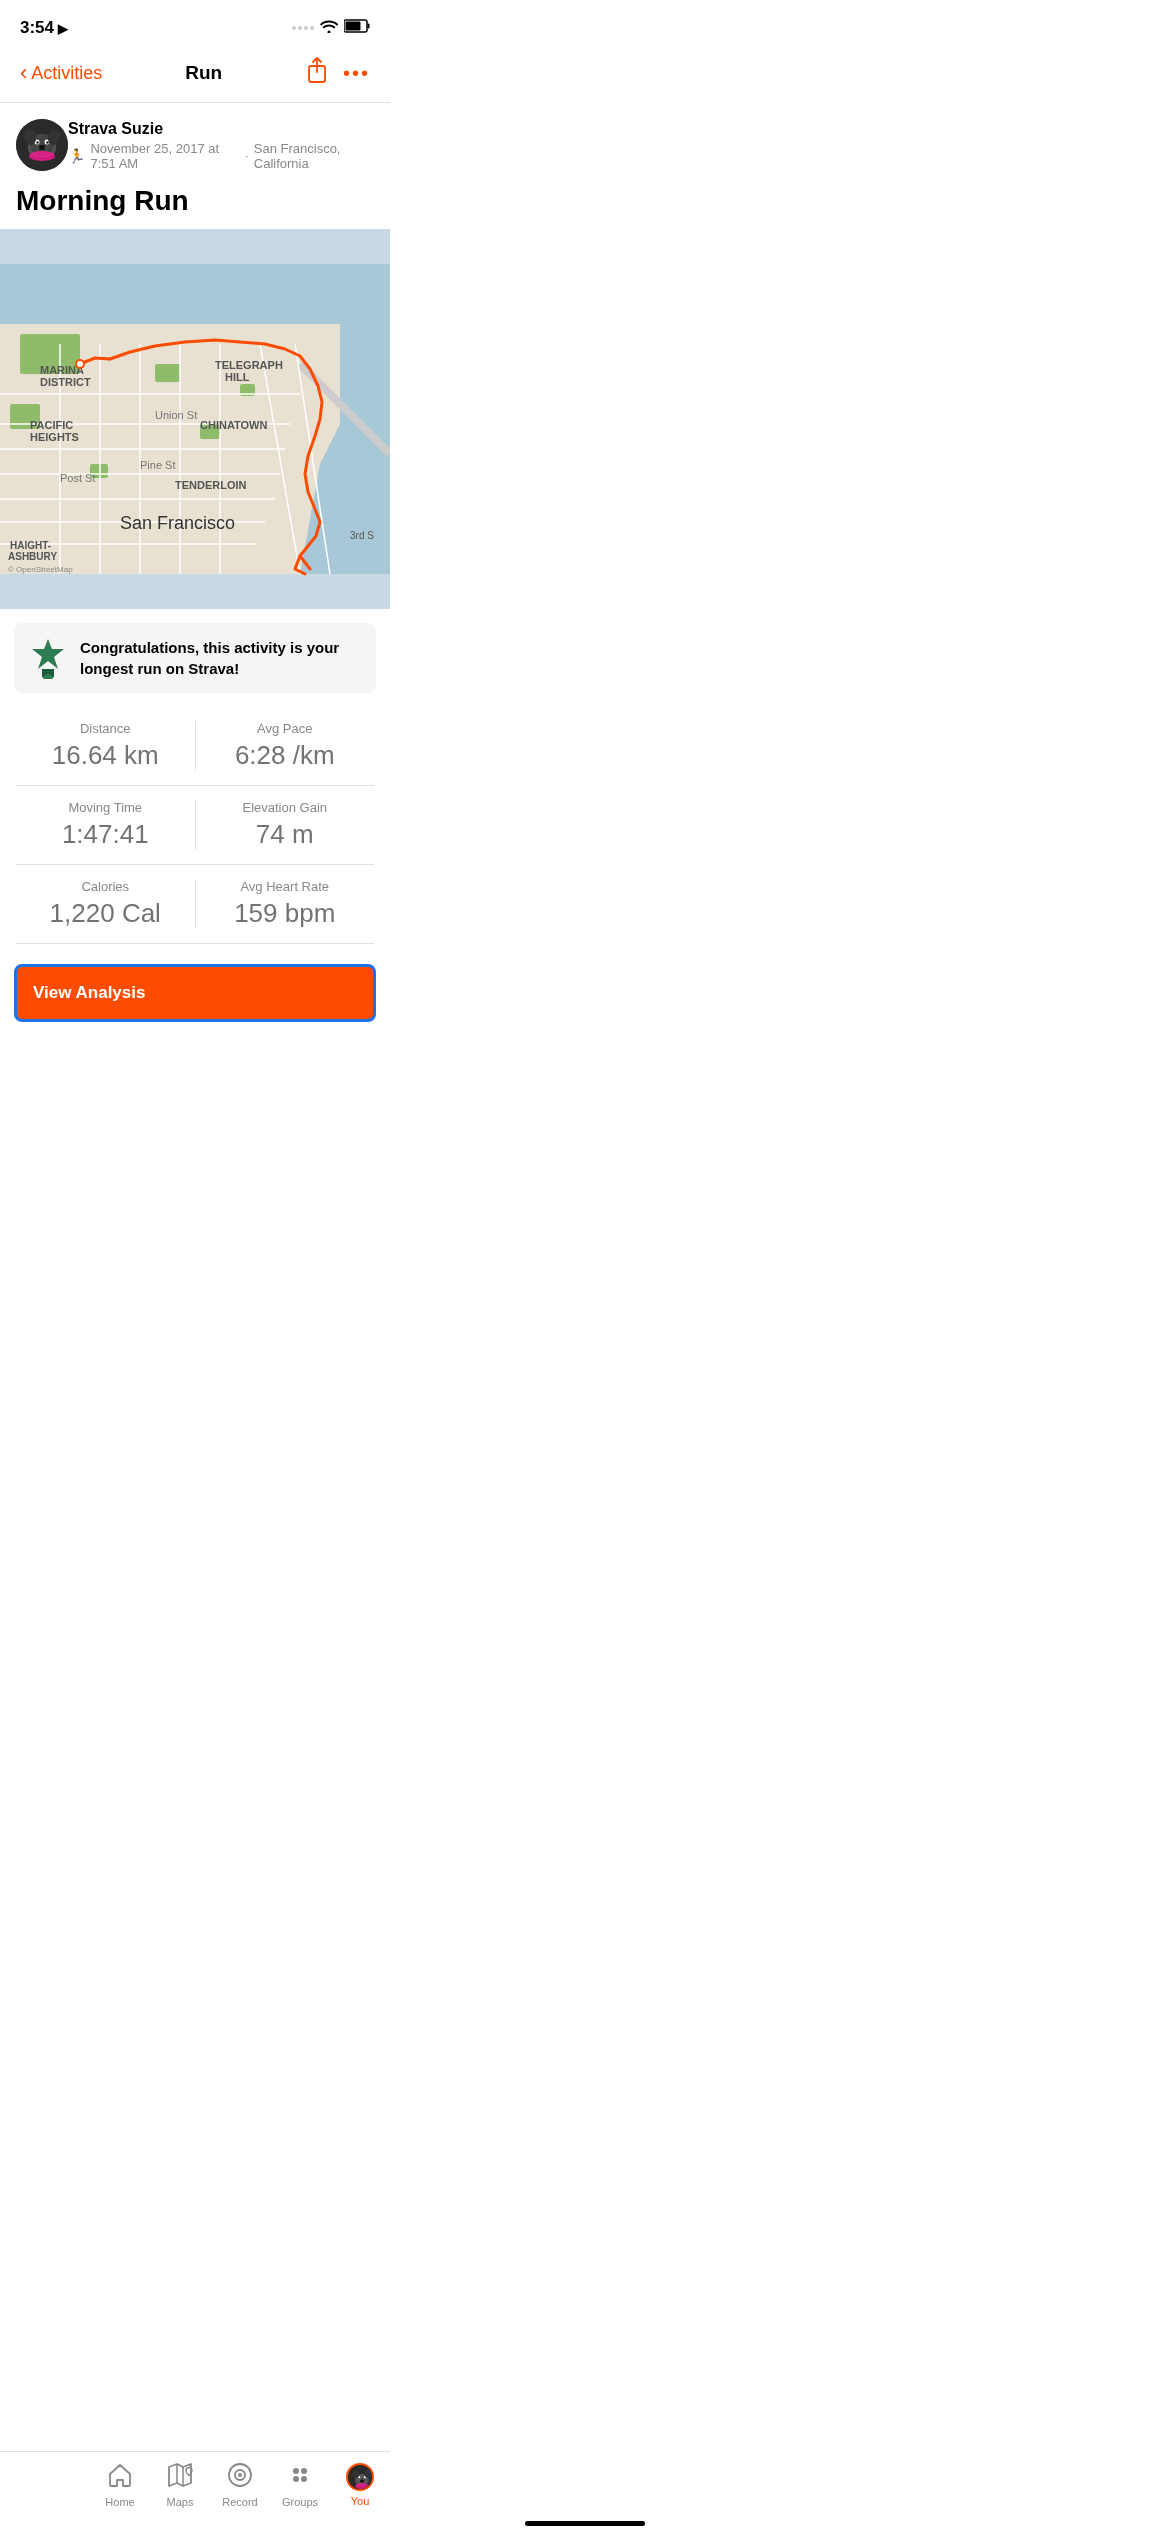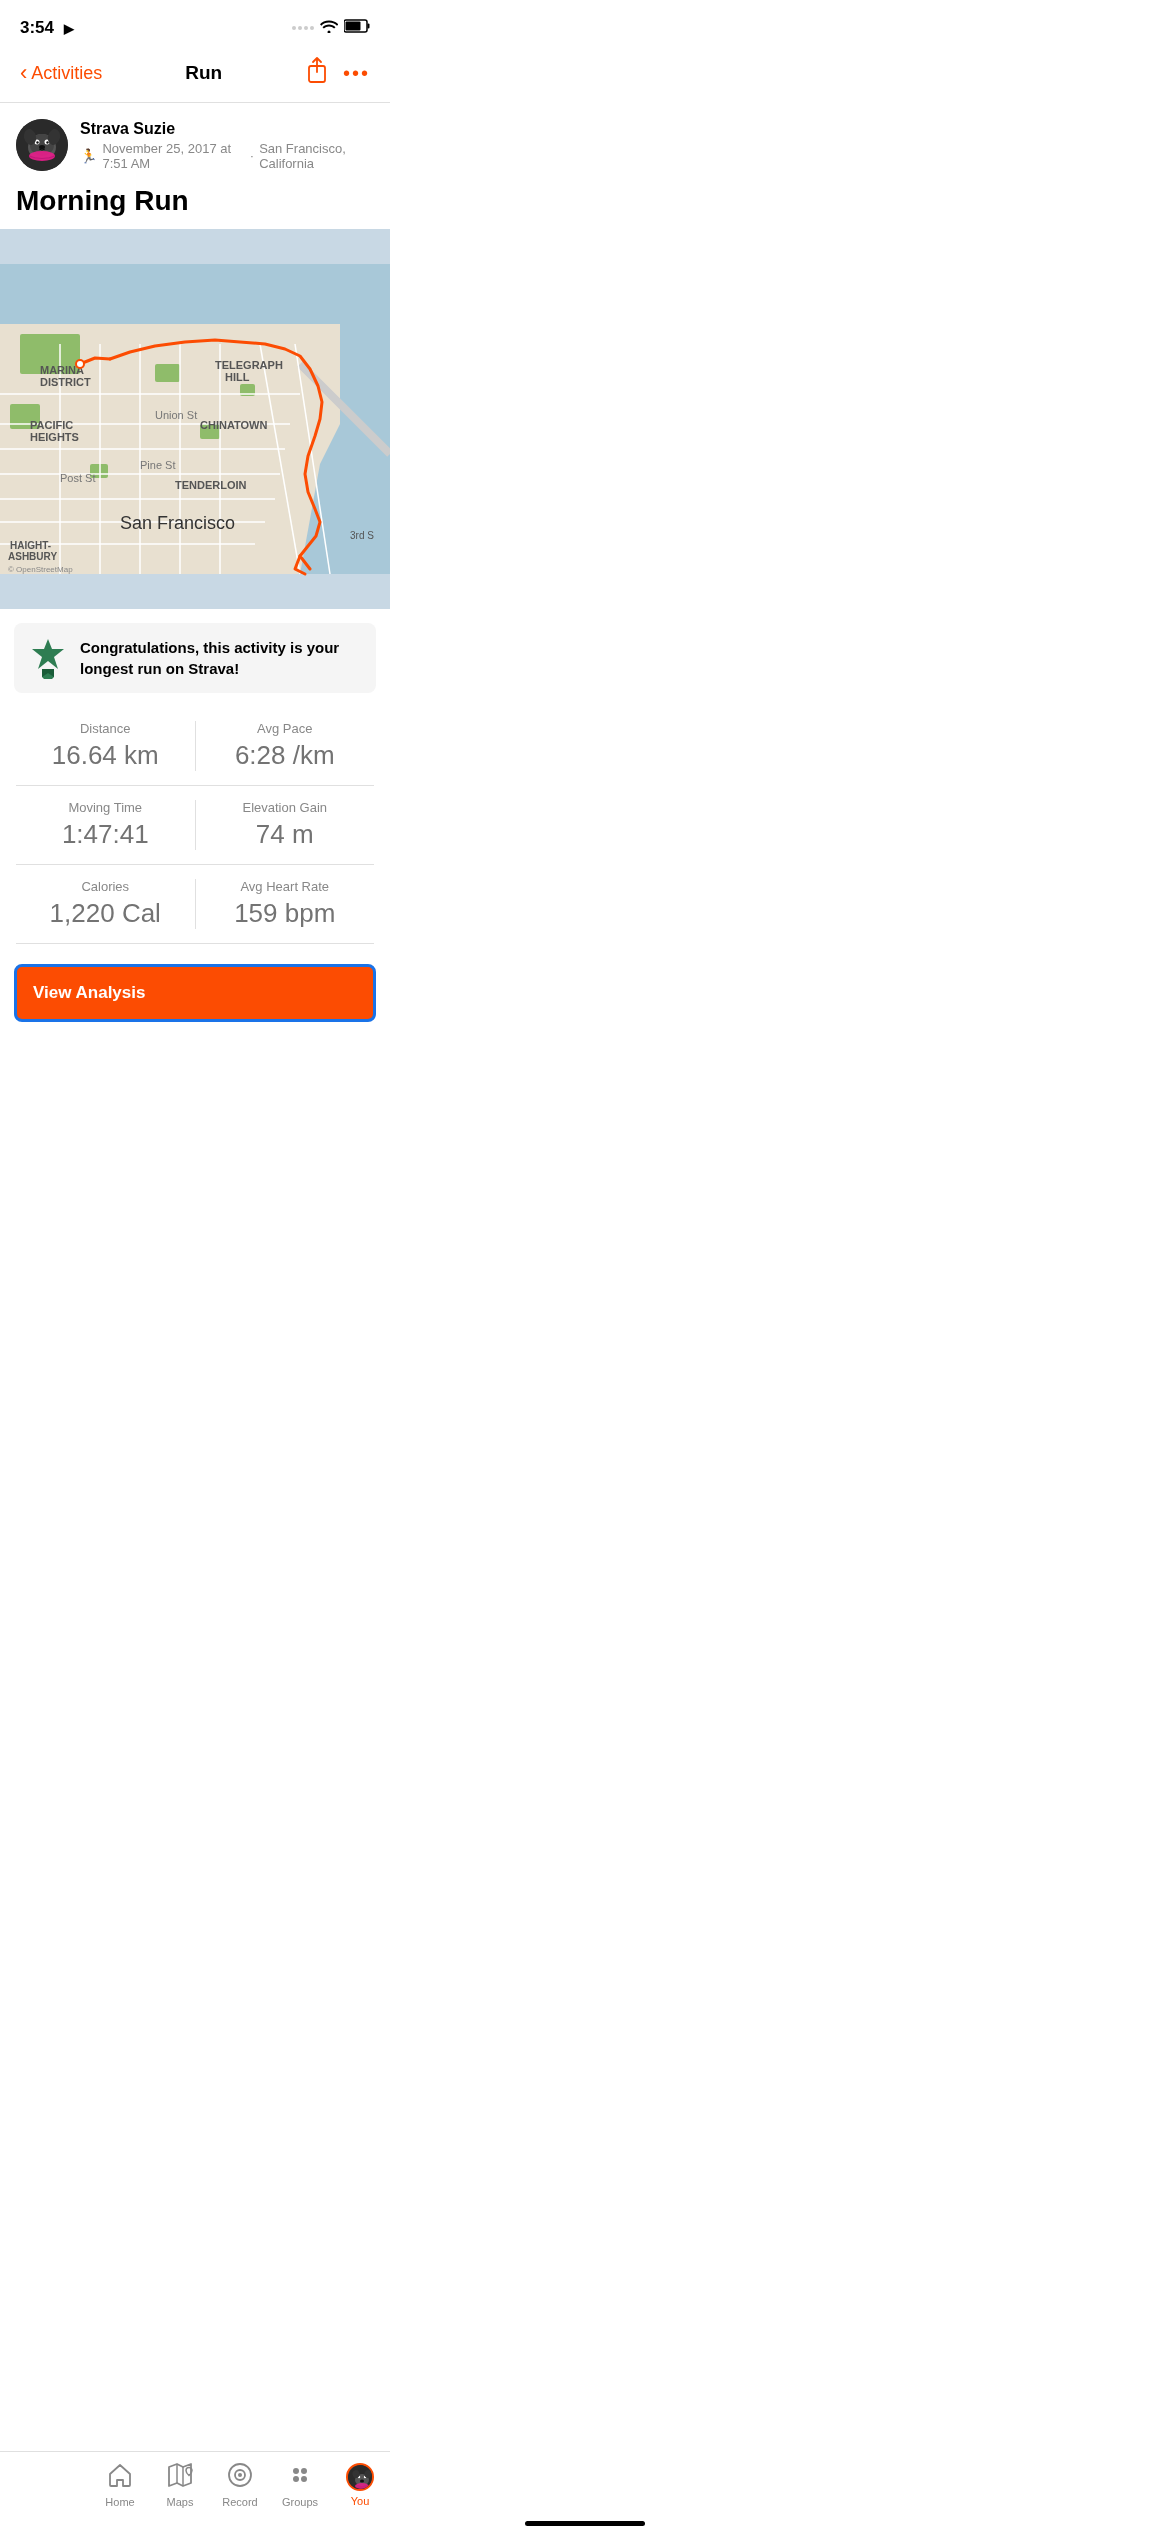--- a/index.html
+++ b/index.html
@@ -19,21 +19,21 @@
       justify-content: space-between;
       align-items: center;
       padding: 14px 20px 6px;
       height: 48px;
     }
     .status-time {
       font-size: 17px;
       font-weight: 600;
       display: flex;
       align-items: center;
-      gap: 10px;
+      gap: 4px;
     }
     .status-icons {
       display: flex;
       align-items: center;
       gap: 6px;
     }
 
     
     .nav-bar {
       display: flex;
@@ -65,21 +65,20 @@
       color: #FC4C02;
       font-size: 22px;
       cursor: pointer;
     }
 
     
     .user-header {
       display: flex;
       align-items: center;
       padding: 16px 16px 8px;
-      gap: 12px;
     }
     .avatar {
       width: 52px;
       height: 52px;
       border-radius: 50%;
       overflow: hidden;
       flex-shrink: 0;
       background: #333;
       display: flex;
       align-items: center;

